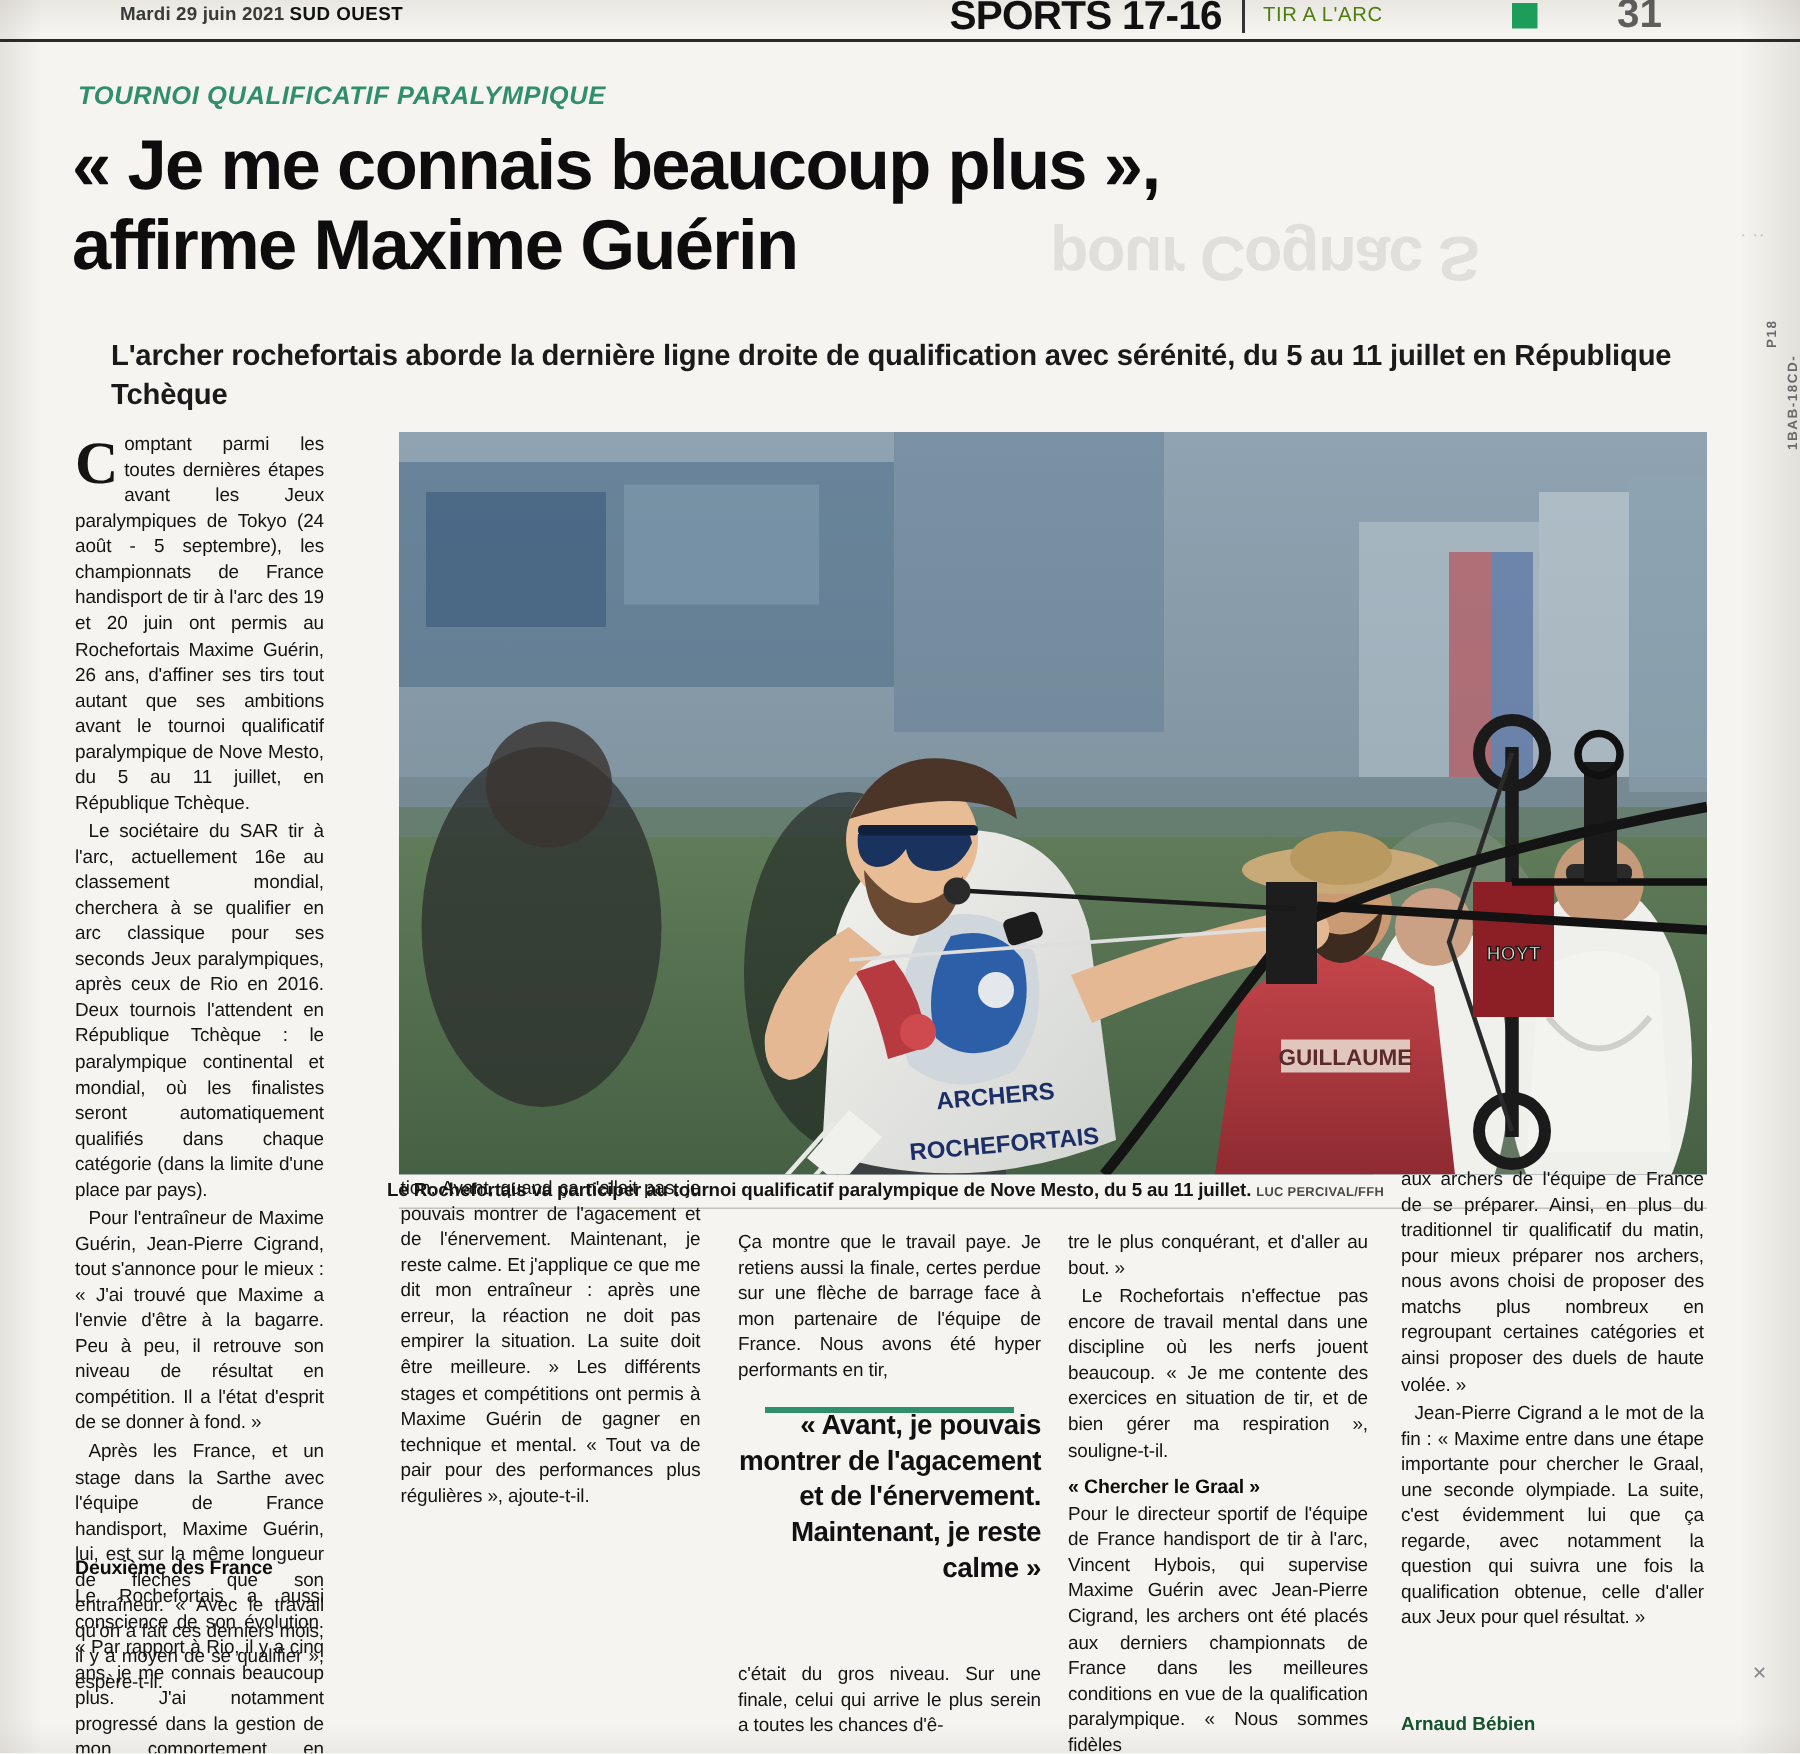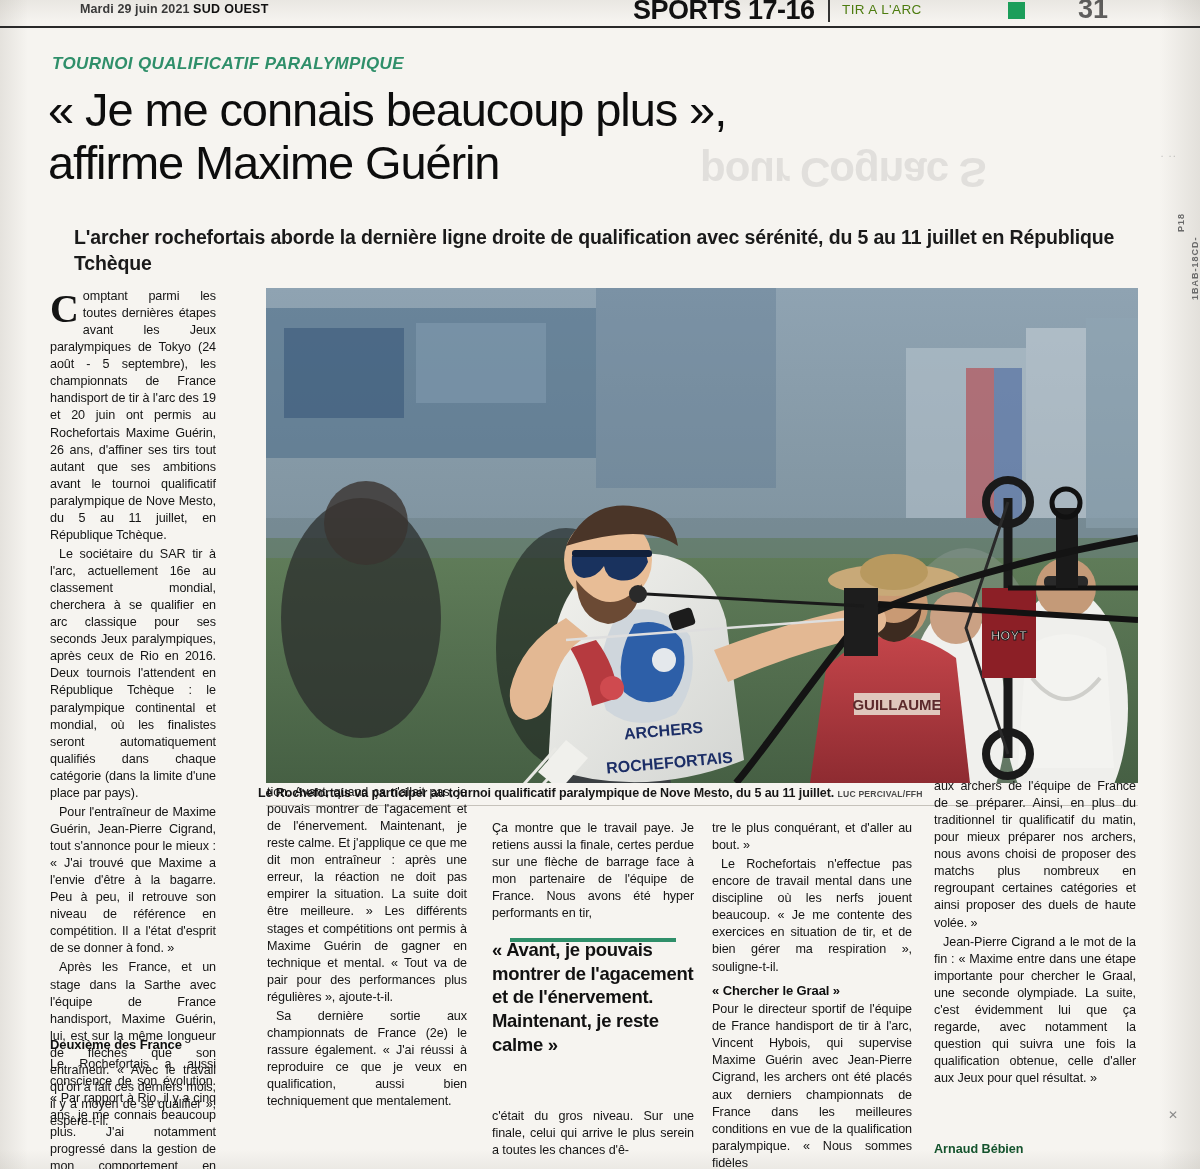--- a/index.html
+++ b/index.html
@@ -114,21 +114,21 @@
     font-style: italic;
     text-transform: uppercase;
   }
   .headline {
     position: absolute;
     left: 48px;
     top: 84px;
     width: 1090px;
     font-size: 47px;
     line-height: 1.12;
-    font-weight: 400;
+    font-weight: 700;
     letter-spacing: -1.1px;
     color: #0d0d0d;
   }
   .standfirst {
     position: absolute;
     left: 50px;
     top: 225px;
     width: 1090px;
     font-size: 19.5px;
     line-height: 1.32;
@@ -215,21 +215,21 @@
     height: 1px;
     background: #c6c2bb;
   }
 
   
   .pullquote {
     position: absolute;
     left: 492px;
     top: 938px;
     width: 202px;
-    text-align: left;
+    text-align: right;
     font-size: 18.5px;
     line-height: 1.28;
     font-weight: 700;
     color: #111;
     letter-spacing: -0.3px;
   }
   .pullquote-rule {
     position: absolute;
     left: 510px;
     top: 938px;
@@ -455,32 +455,31 @@
 
     <div class="caption">
       <span>Le Rochefortais va participer au tournoi qualificatif paralympique de Nove Mesto, du 5 au 11 juillet.</span>
       <span class="credit">LUC PERCIVAL/FFH</span>
     </div>
     <div class="caption-rule"></div>
 
     <div class="col col-1">
       <p class="noindent"><span class="dropcap">C</span><span>omptant parmi les toutes dernières étapes avant les Jeux paralympiques de Tokyo (24 août - 5 septembre), les championnats de France handisport de tir à l'arc des 19 et 20 juin ont permis au Rochefortais Maxime Guérin, 26 ans, d'affiner ses tirs tout autant que ses ambitions avant le tournoi qualificatif paralympique de Nove Mesto, du 5 au 11 juillet, en République Tchèque.</span></p>
       <p>Le sociétaire du SAR tir à l'arc, actuellement 16e au classement mondial, cherchera à se qualifier en arc classique pour ses seconds Jeux paralympiques, après ceux de Rio en 2016. Deux tournois l'attendent en République Tchèque : le paralympique continental et mondial, où les finalistes seront automatiquement qualifiés dans chaque catégorie (dans la limite d'une place par pays).</p>
-      <p>Pour l'entraîneur de Maxime Guérin, Jean-Pierre Cigrand, tout s'annonce pour le mieux : « J'ai trouvé que Maxime a l'envie d'être à la bagarre. Peu à peu, il retrouve son niveau de référence en compétition. Il a l'état d'esprit de se donner à fond. »</p>
+      <p>Pour l'entraîneur de Maxime Guérin, Jean-Pierre Cigrand, tout s'annonce pour le mieux : « J'ai trouvé que Maxime a l'envie d'être à la bagarre. Peu à peu, il retrouve son niveau de résultat en compétition. Il a l'état d'esprit de se donner à fond. »</p>
       <p>Après les France, et un stage dans la Sarthe avec l'équipe de France handisport, Maxime Guérin, lui, est sur la même longueur de flèches que son entraîneur. « Avec le travail qu'on a fait ces derniers mois, il y a moyen de se qualifier », espère-t-il.</p>
     </div>
 
     <div class="col col-1b">
       <div class="subhead">Deuxième des France</div>
       <p class="noindent">Le Rochefortais a aussi conscience de son évolution. « Par rapport à Rio, il y a cinq ans, je me connais beaucoup plus. J'ai notamment progressé dans la gestion de mon comportement en compéti-</p>
     </div>
 
     <div class="col col-2">
       <p class="noindent">tion. Avant, quand ça n'allait pas, je pouvais montrer de l'agacement et de l'énervement. Maintenant, je reste calme. Et j'applique ce que me dit mon entraîneur : après une erreur, la réaction ne doit pas empirer la situation. La suite doit être meilleure. » Les différents stages et compétitions ont permis à Maxime Guérin de gagner en technique et mental. « Tout va de pair pour des performances plus régulières », ajoute-t-il.</p>
-      <p>Sa dernière sortie aux championnats de France (2e) le rassure également. « J'ai réussi à reproduire ce que je veux en qualification, aussi bien techniquement que mentalement.</p>
     </div>
 
     <div class="col col-3">
       <p class="noindent">Ça montre que le travail paye. Je retiens aussi la finale, certes perdue sur une flèche de barrage face à mon partenaire de l'équipe de France. Nous avons été hyper performants en tir,</p>
     </div>
 
     <div class="pullquote-rule"></div>
     <div class="pullquote">« Avant, je pouvais montrer de l'agacement et de l'énervement. Maintenant, je reste calme »</div>
 
     <div class="col" style="left:492px; top:1108px; width:202px;">

